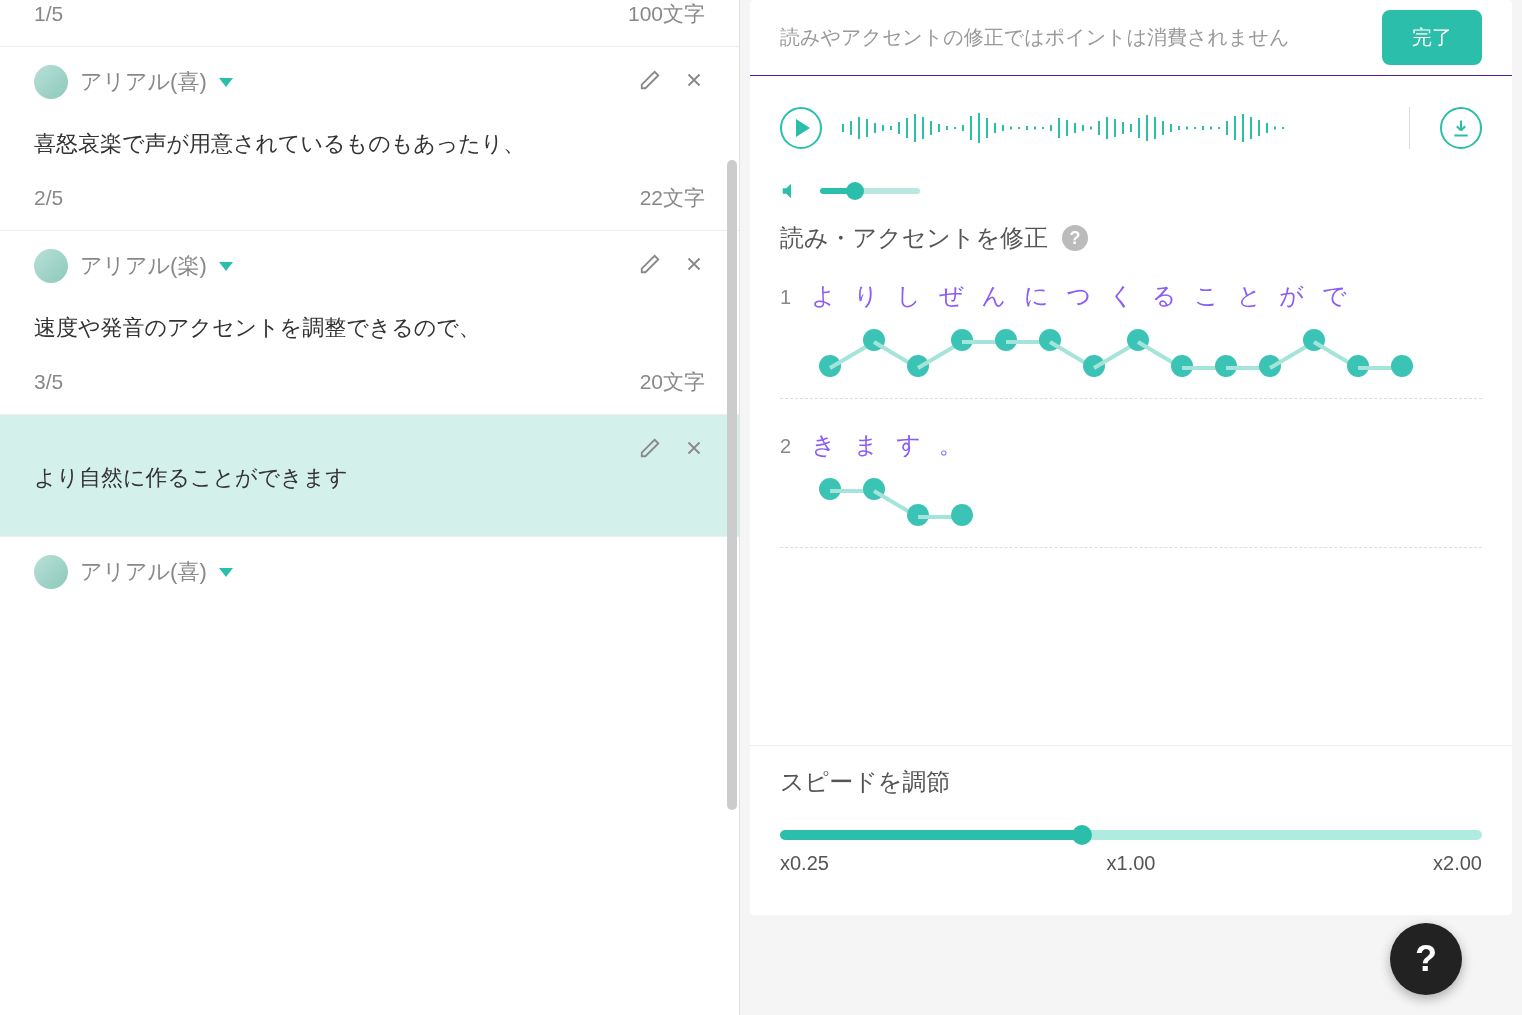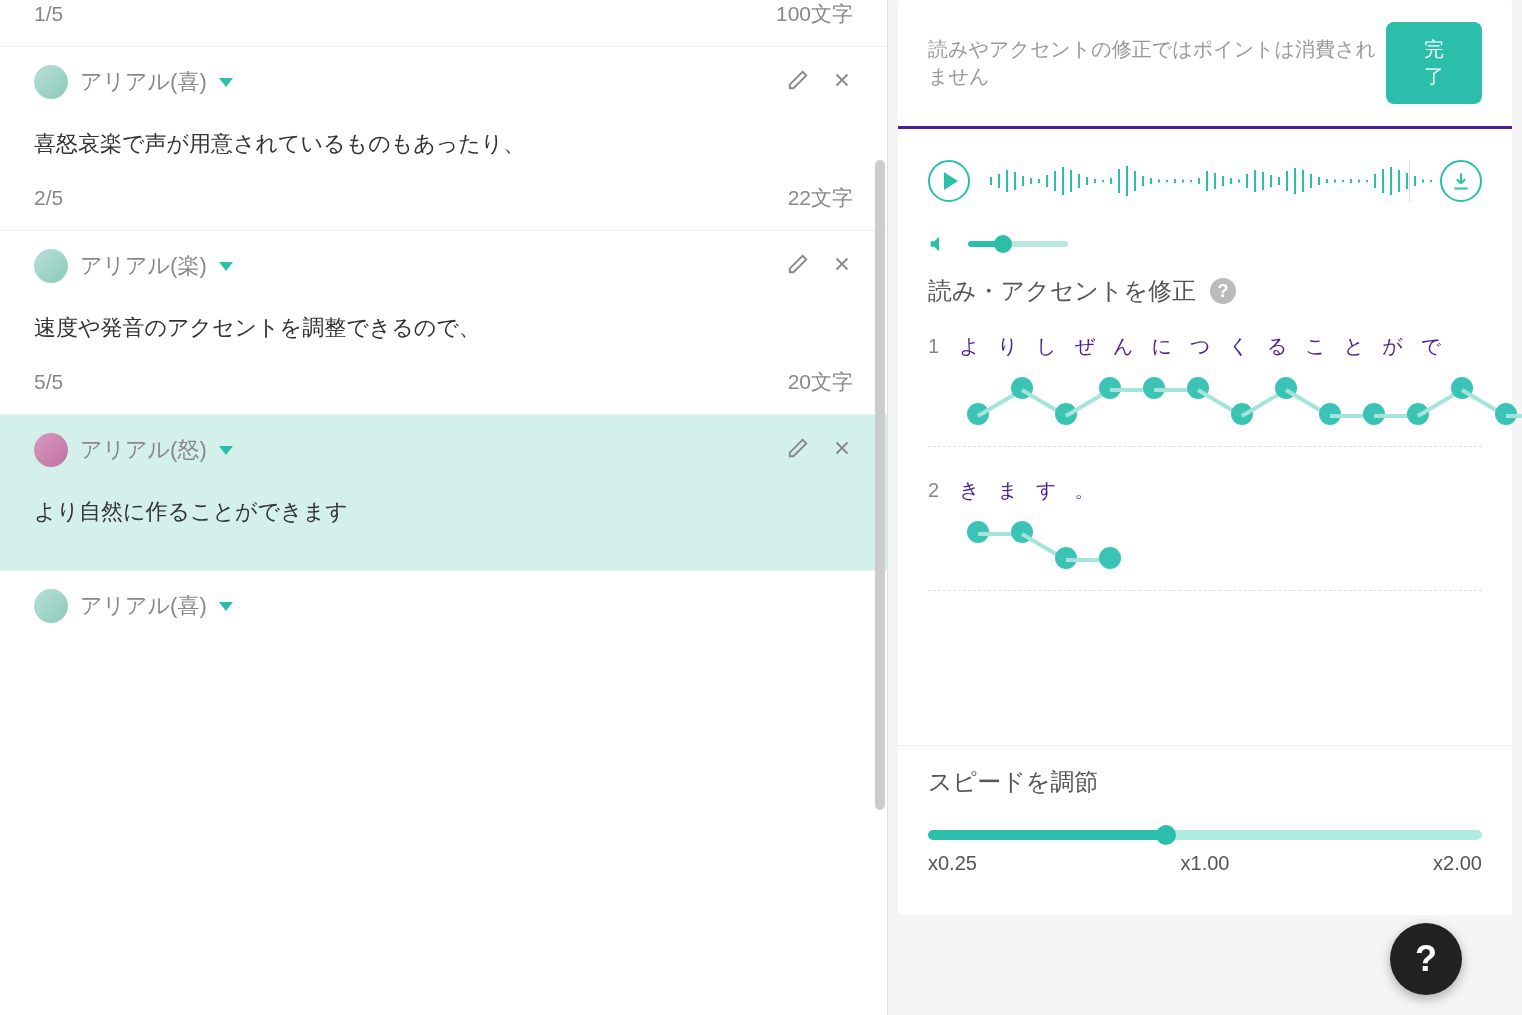--- a/index.html
+++ b/index.html
@@ -7,21 +7,21 @@
   font-family: "Hiragino Kaku Gothic ProN", "Meiryo", sans-serif;
   background: #f5f5f5;
   color: #333;
   width: 1522px;
   height: 1015px;
   overflow: hidden;
   position: relative;
 }
 .container { display: flex; height: 100%; }
 .left-panel {
-  width: 888px;
+  width: 740px;
   background: #fff;
   overflow-y: auto;
   border-right: 1px solid #e0e0e0;
   position: relative;
 }
 .scrollbar-track {
   position: absolute;
   right: 2px;
   top: 160px;
   width: 10px;
@@ -82,25 +82,25 @@
 .card-footer {
   display: flex;
   justify-content: space-between;
   align-items: center;
   color: #888;
   font-size: 21px;
 }
 .char-count { margin-left: auto; }
 
 .right-header {
-  padding: 22px 30px;
+  padding: 10px 30px;
   display: flex;
   align-items: center;
   justify-content: space-between;
-  border-bottom: 3px solid #4c1d95;
+  border-bottom: 1px solid #4c1d95;
 }
 .notice { color: #999; font-size: 20px; }
 .done-btn {
   background: #2bbfab;
   color: #fff;
   border: none;
   border-radius: 8px;
   padding: 14px 30px;
   font-size: 20px;
   cursor: pointer;
@@ -176,21 +176,21 @@
   color: #fff;
   display: flex;
   align-items: center;
   justify-content: center;
   font-size: 18px;
   font-weight: bold;
 }
 .accent-line { margin-bottom: 30px; border-bottom: 1px dashed #ddd; padding-bottom: 20px; }
 .accent-text-row { display: flex; align-items: baseline; gap: 20px; }
 .line-num { color: #888; font-size: 20px; }
-.accent-chars { font-size: 20px; letter-spacing: 18px; color: #4c1d95; }
+.accent-chars { font-size: 24px; letter-spacing: 18px; color: #8b5cf6; }
 .pitch-graph {
   margin-top: 16px;
   margin-left: 44px;
   height: 50px;
   position: relative;
 }
 .pitch-dot {
   position: absolute;
   width: 22px; height: 22px;
   background: #3bc4b5;
@@ -290,31 +290,26 @@
             </svg>
         </span>
         <span class="icon-btn">
           <svg viewBox="0 0 24 24" width="22" height="22" fill="none" stroke="#888" stroke-width="2">
               <path d="M18 6L6 18M6 6l12 12"></path>
             </svg>
         </span>
       </div>
       <div class="card-text">速度や発音のアクセントを調整できるので、</div>
       <div class="card-footer">
-        <span>5/5</span>
+        <span>3/5</span>
         <span class="char-count">20文字</span>
       </div>
     </div>
 
     <div class="card selected">
-      <div class="card-header">
-        <div class="avatar angry"></div>
-        <span class="voice-name">アリアル(怒)</span>
-        <div class="chevron-down"></div>
-      </div>
       <div class="card-actions">
         <span class="icon-btn">
           <svg viewBox="0 0 24 24" width="22" height="22" fill="none" stroke="#888" stroke-width="2">
               <path d="M17 3l4 4L7 21H3v-4L17 3z"></path>
             </svg>
         </span>
         <span class="icon-btn">
           <svg viewBox="0 0 24 24" width="22" height="22" fill="none" stroke="#888" stroke-width="2">
               <path d="M18 6L6 18M6 6l12 12"></path>
             </svg>

